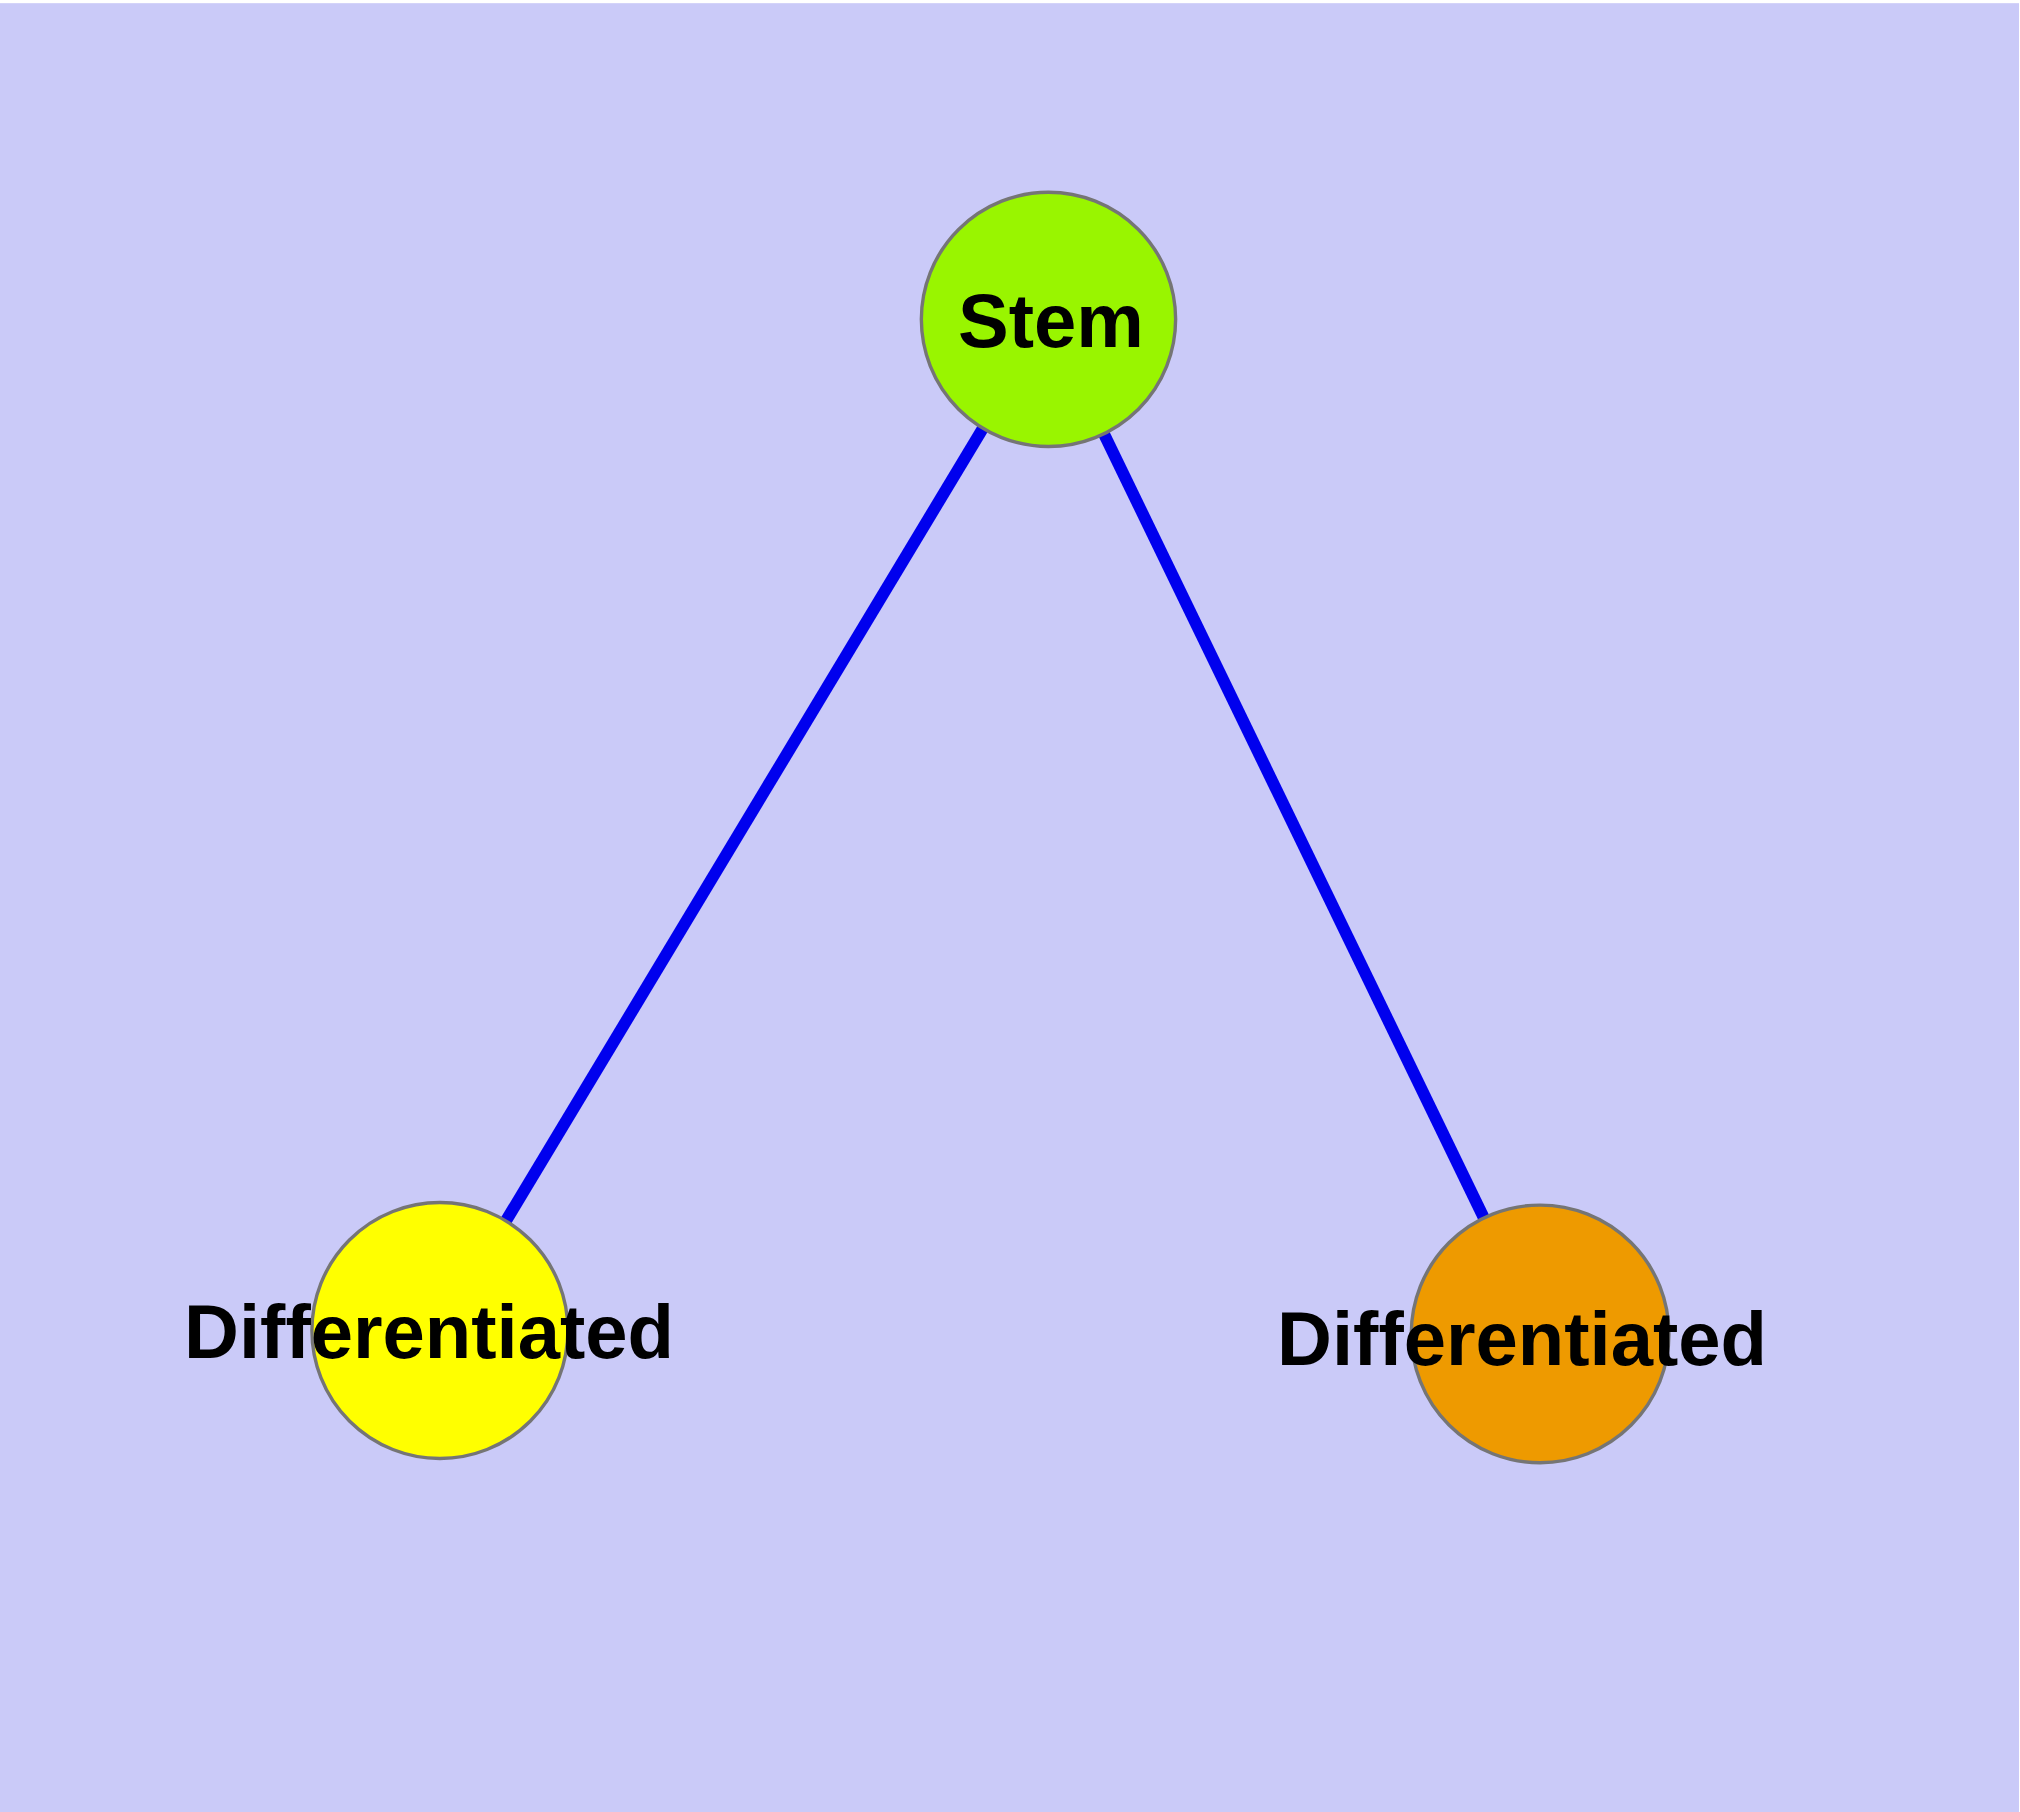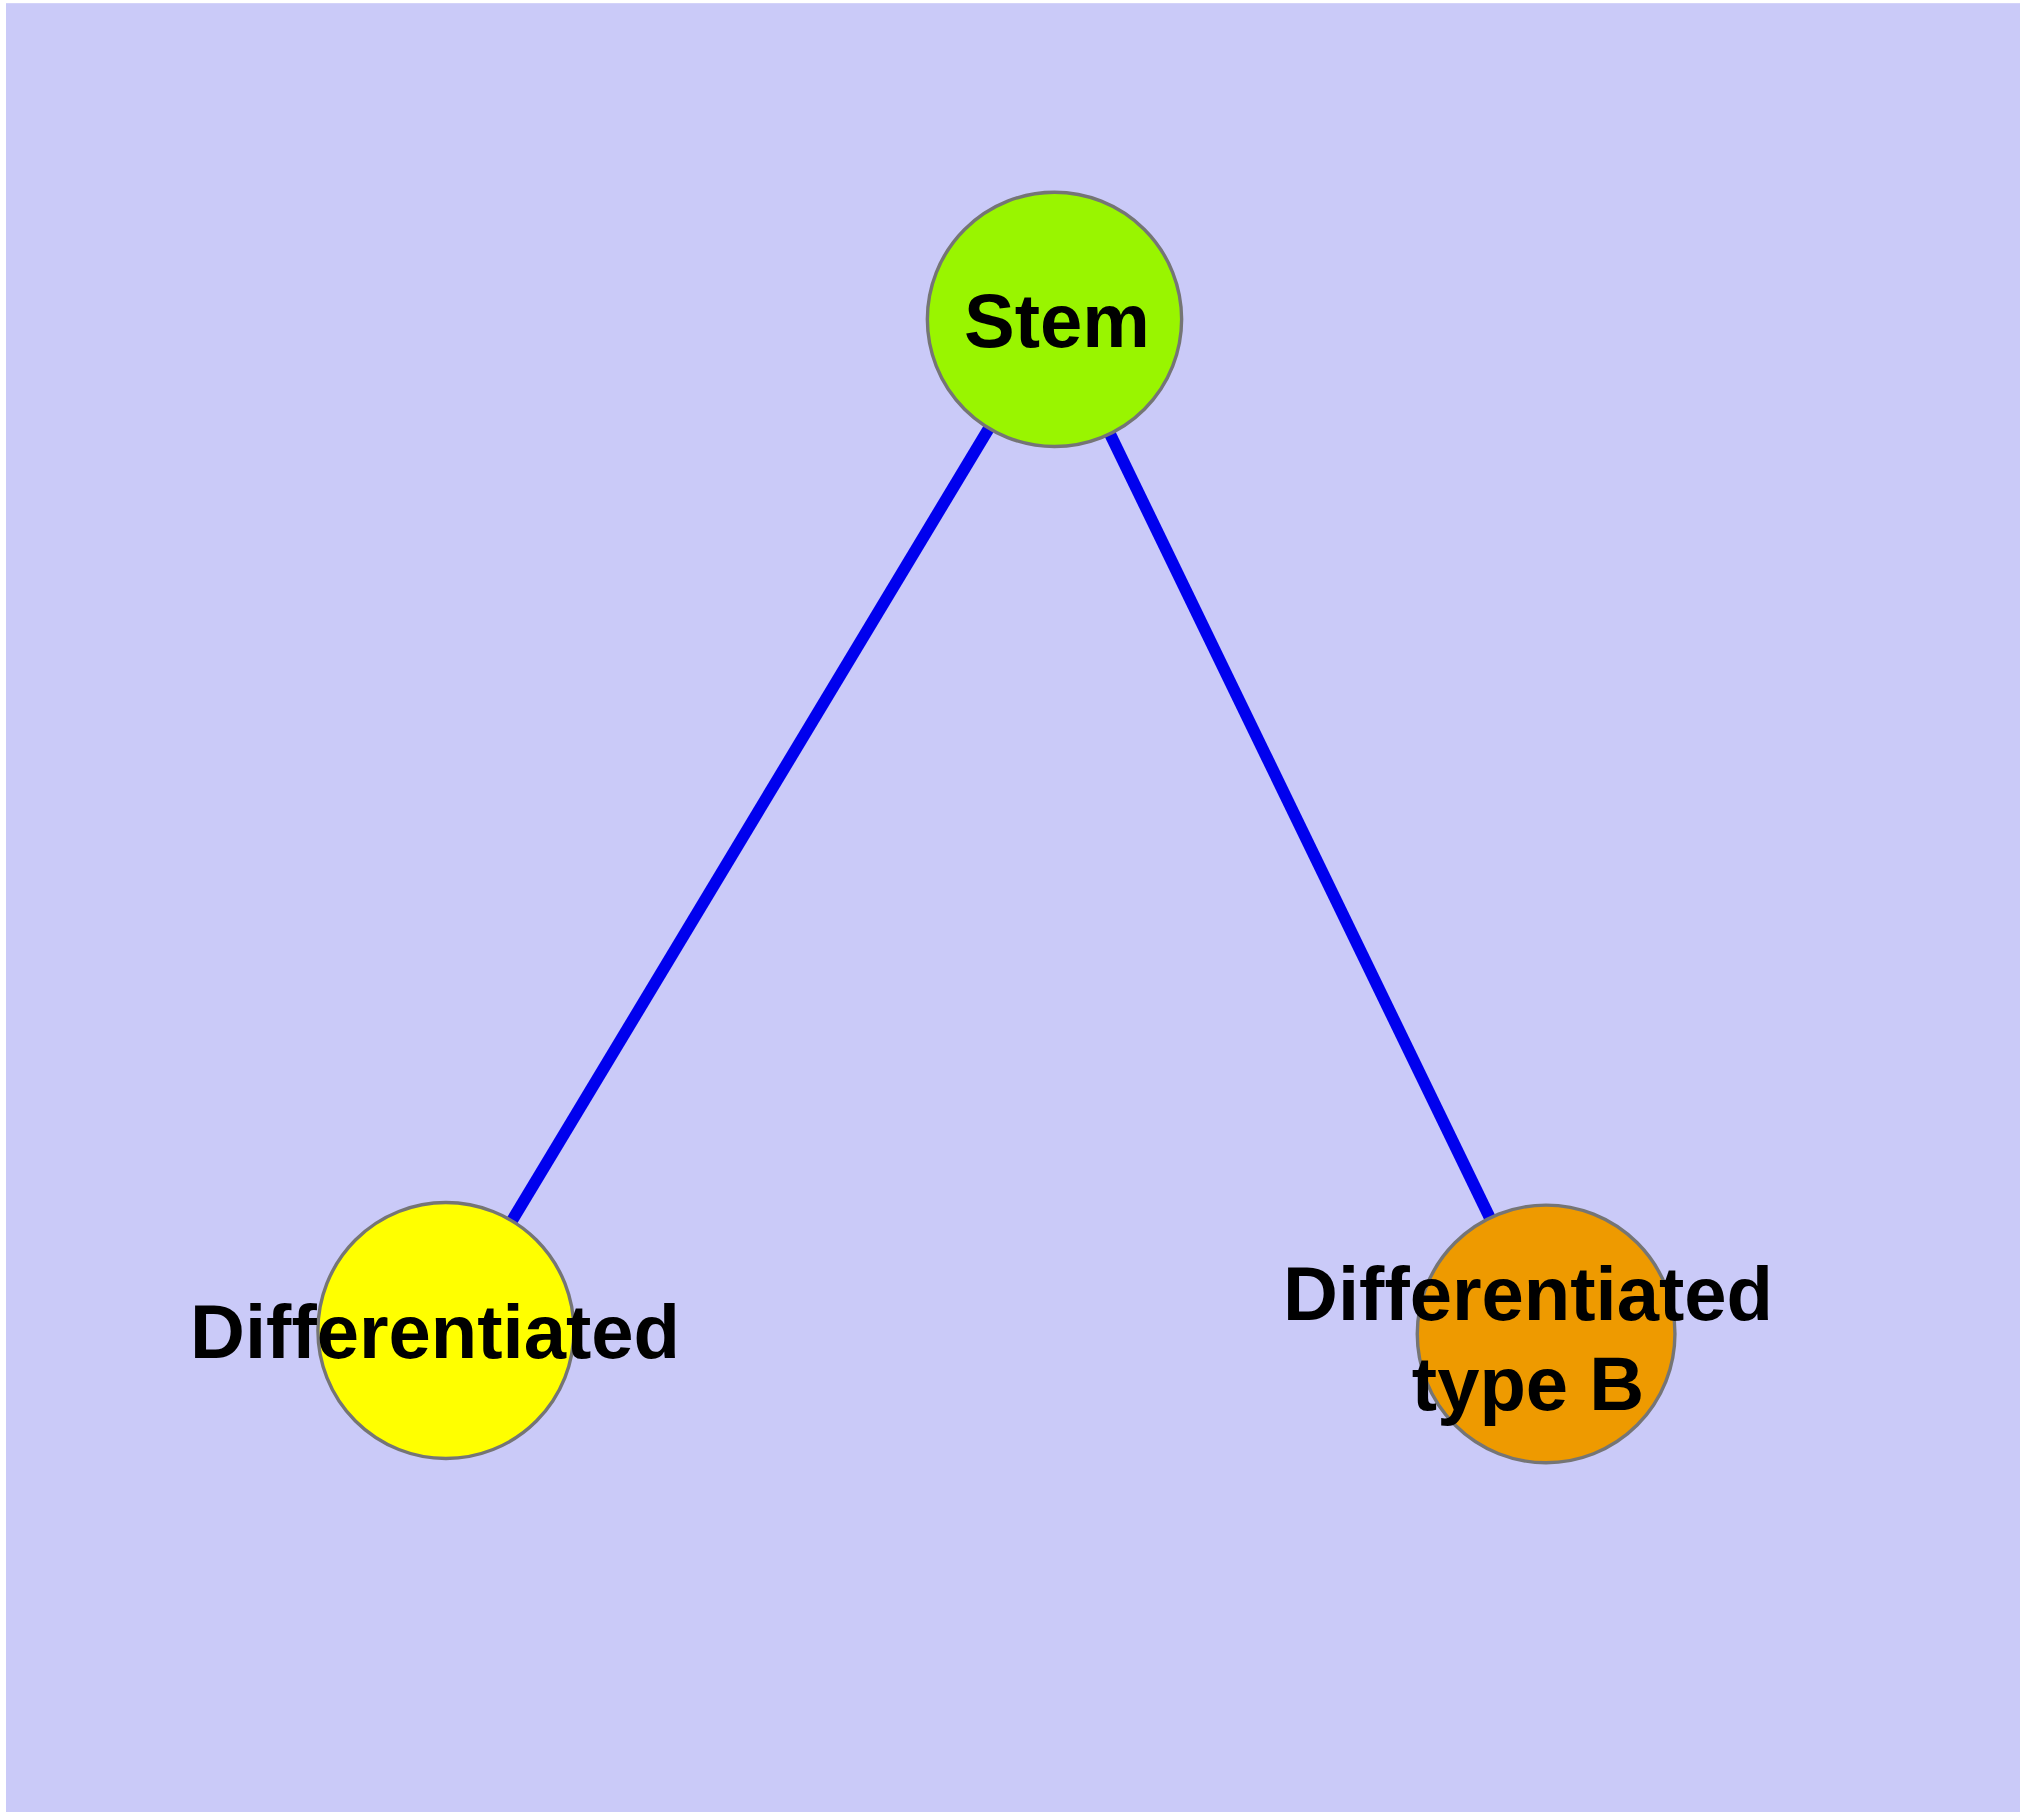--- a/index.html
+++ b/index.html
@@ -5,21 +5,21 @@
   html, body {
     margin: 0;
     padding: 0;
     width: 2021px;
     height: 1812px;
     background: #ffffff;
     overflow: hidden;
   }
   .stage {
     position: absolute;
-    left: 6px;
+    left: 0;
     top: 2.5px;
     width: 1638px;
     height: 1810px;
   }
   .stage svg {
     position: absolute;
     left: 0;
     top: 0;
     display: block;
   }
@@ -68,17 +68,16 @@
   <div class="node-label" style="left:1051px; top:318px;">
     <span class="line">Stem</span>
   </div>
 
   <div class="node-label" style="left:429px; top:1329px;">
     <span class="line">Differentiated</span>
   </div>
 
   <div class="node-label" style="left:1522px; top:1336px;">
     <span class="line">Differentiated</span>
-    <span class="line">type B</span>
   </div>
 
 </div>
 
 
 </body></html>

